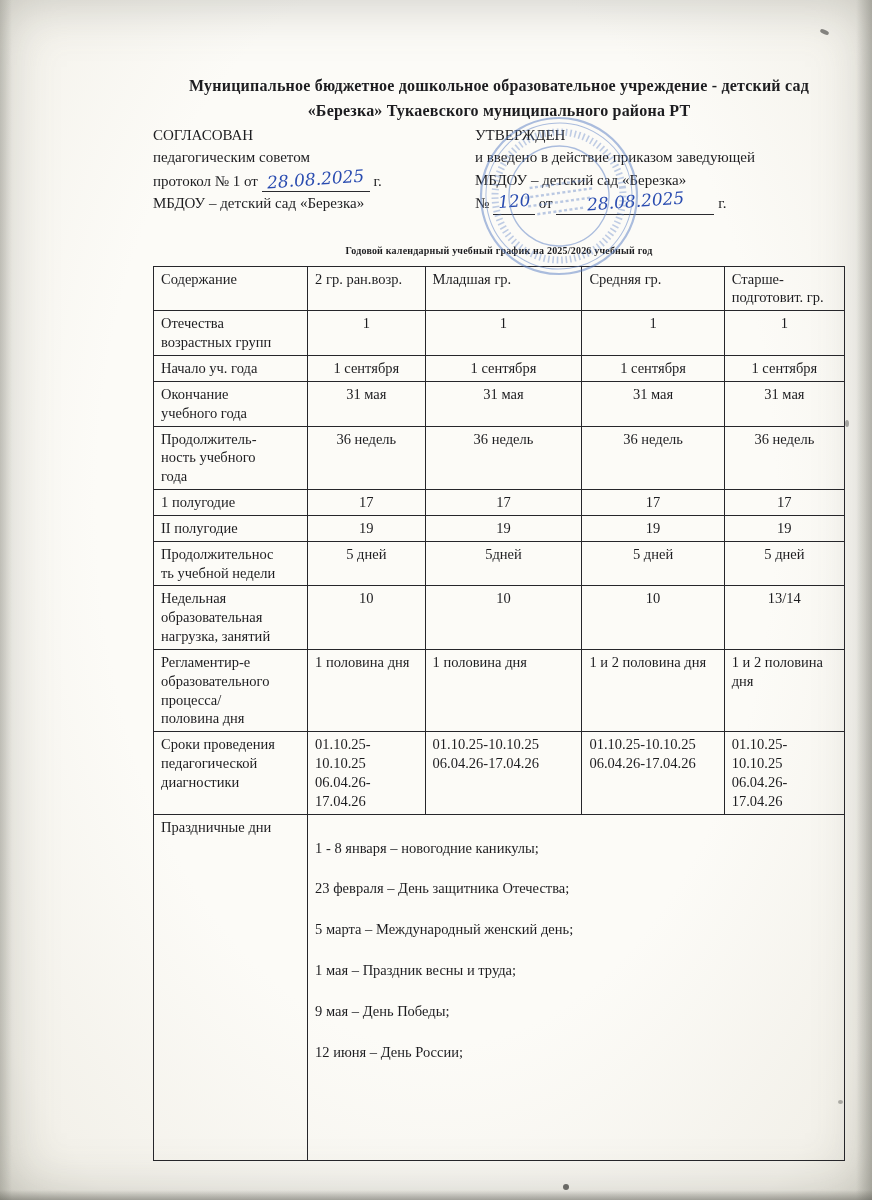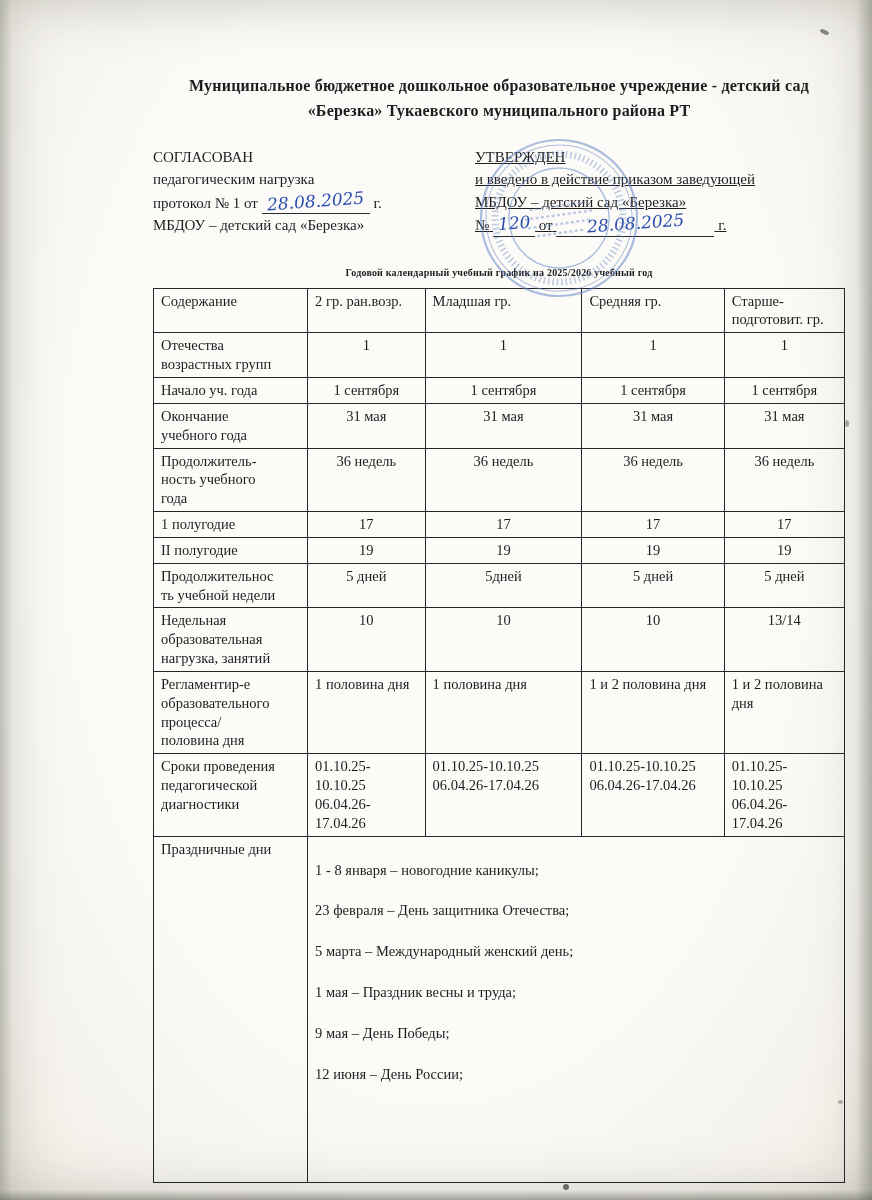--- a/index.html
+++ b/index.html
@@ -20,23 +20,23 @@
     background:linear-gradient(270deg, rgba(0,0,0,0), rgba(110,110,100,.28)); }
   .speck { position:absolute; background:#4a4a46; border-radius:50%; }
 
   .content { position:absolute; left:153px; top:74px; width:692px; }
 
   .org-title {
     margin:0 10px; font-size:16px; font-weight:bold; text-align:center;
     line-height:1.55; letter-spacing:.2px;
   }
 
-  .approval-row { display:flex; margin-top:22px; font-size:15px; line-height:1.5; }
+  .approval-row { display:flex; font-size:15px; line-height:1.5; }
   .approve-left { width:322px; flex:none; }
-  .approve-right { flex:1; position:relative;text-decoration:underline; }
+  .approve-right { flex:1; position:relative; }
   .approve-left > div, .approve-right > div { white-space:nowrap; }
 
   .underline { display:inline-block; border-bottom:1px solid #2a2a2e; text-align:center; vertical-align:bottom; }
   .u-protocol { min-width:108px; }
   .u-signature { min-width:112px; height:20px; position:relative; }
   .u-num { min-width:42px; }
   .u-date { min-width:158px; }
 
   .hw {
     font-family:"DejaVu Serif", serif; font-style:italic; font-size:17px;
@@ -77,21 +77,21 @@
   <div class="speck" style="left:563px;top:1184px;width:6px;height:6px;opacity:.8;"></div>
   <div class="speck" style="left:838px;top:1100px;width:5px;height:4px;opacity:.4;"></div>
 
   <div class="content">
 
     <div class="org-title">Муниципальное бюджетное дошкольное образовательное учреждение  - детский сад «Березка» Тукаевского муниципального района РТ</div>
 
     <div class="approval-row">
       <div class="approve-left">
         <div>СОГЛАСОВАН</div>
-        <div>педагогическим нагрузка</div>
+        <div>педагогическим советом</div>
         <div>
           <span>протокол № 1 от</span>
           <span class="underline u-protocol"><span class="hw">28.08.2025</span></span>
           <span>г.</span>
         </div>
         <div>МБДОУ – детский сад «Березка»</div>
       </div>
 
       <div class="approve-right">
         <div class="stamp">

